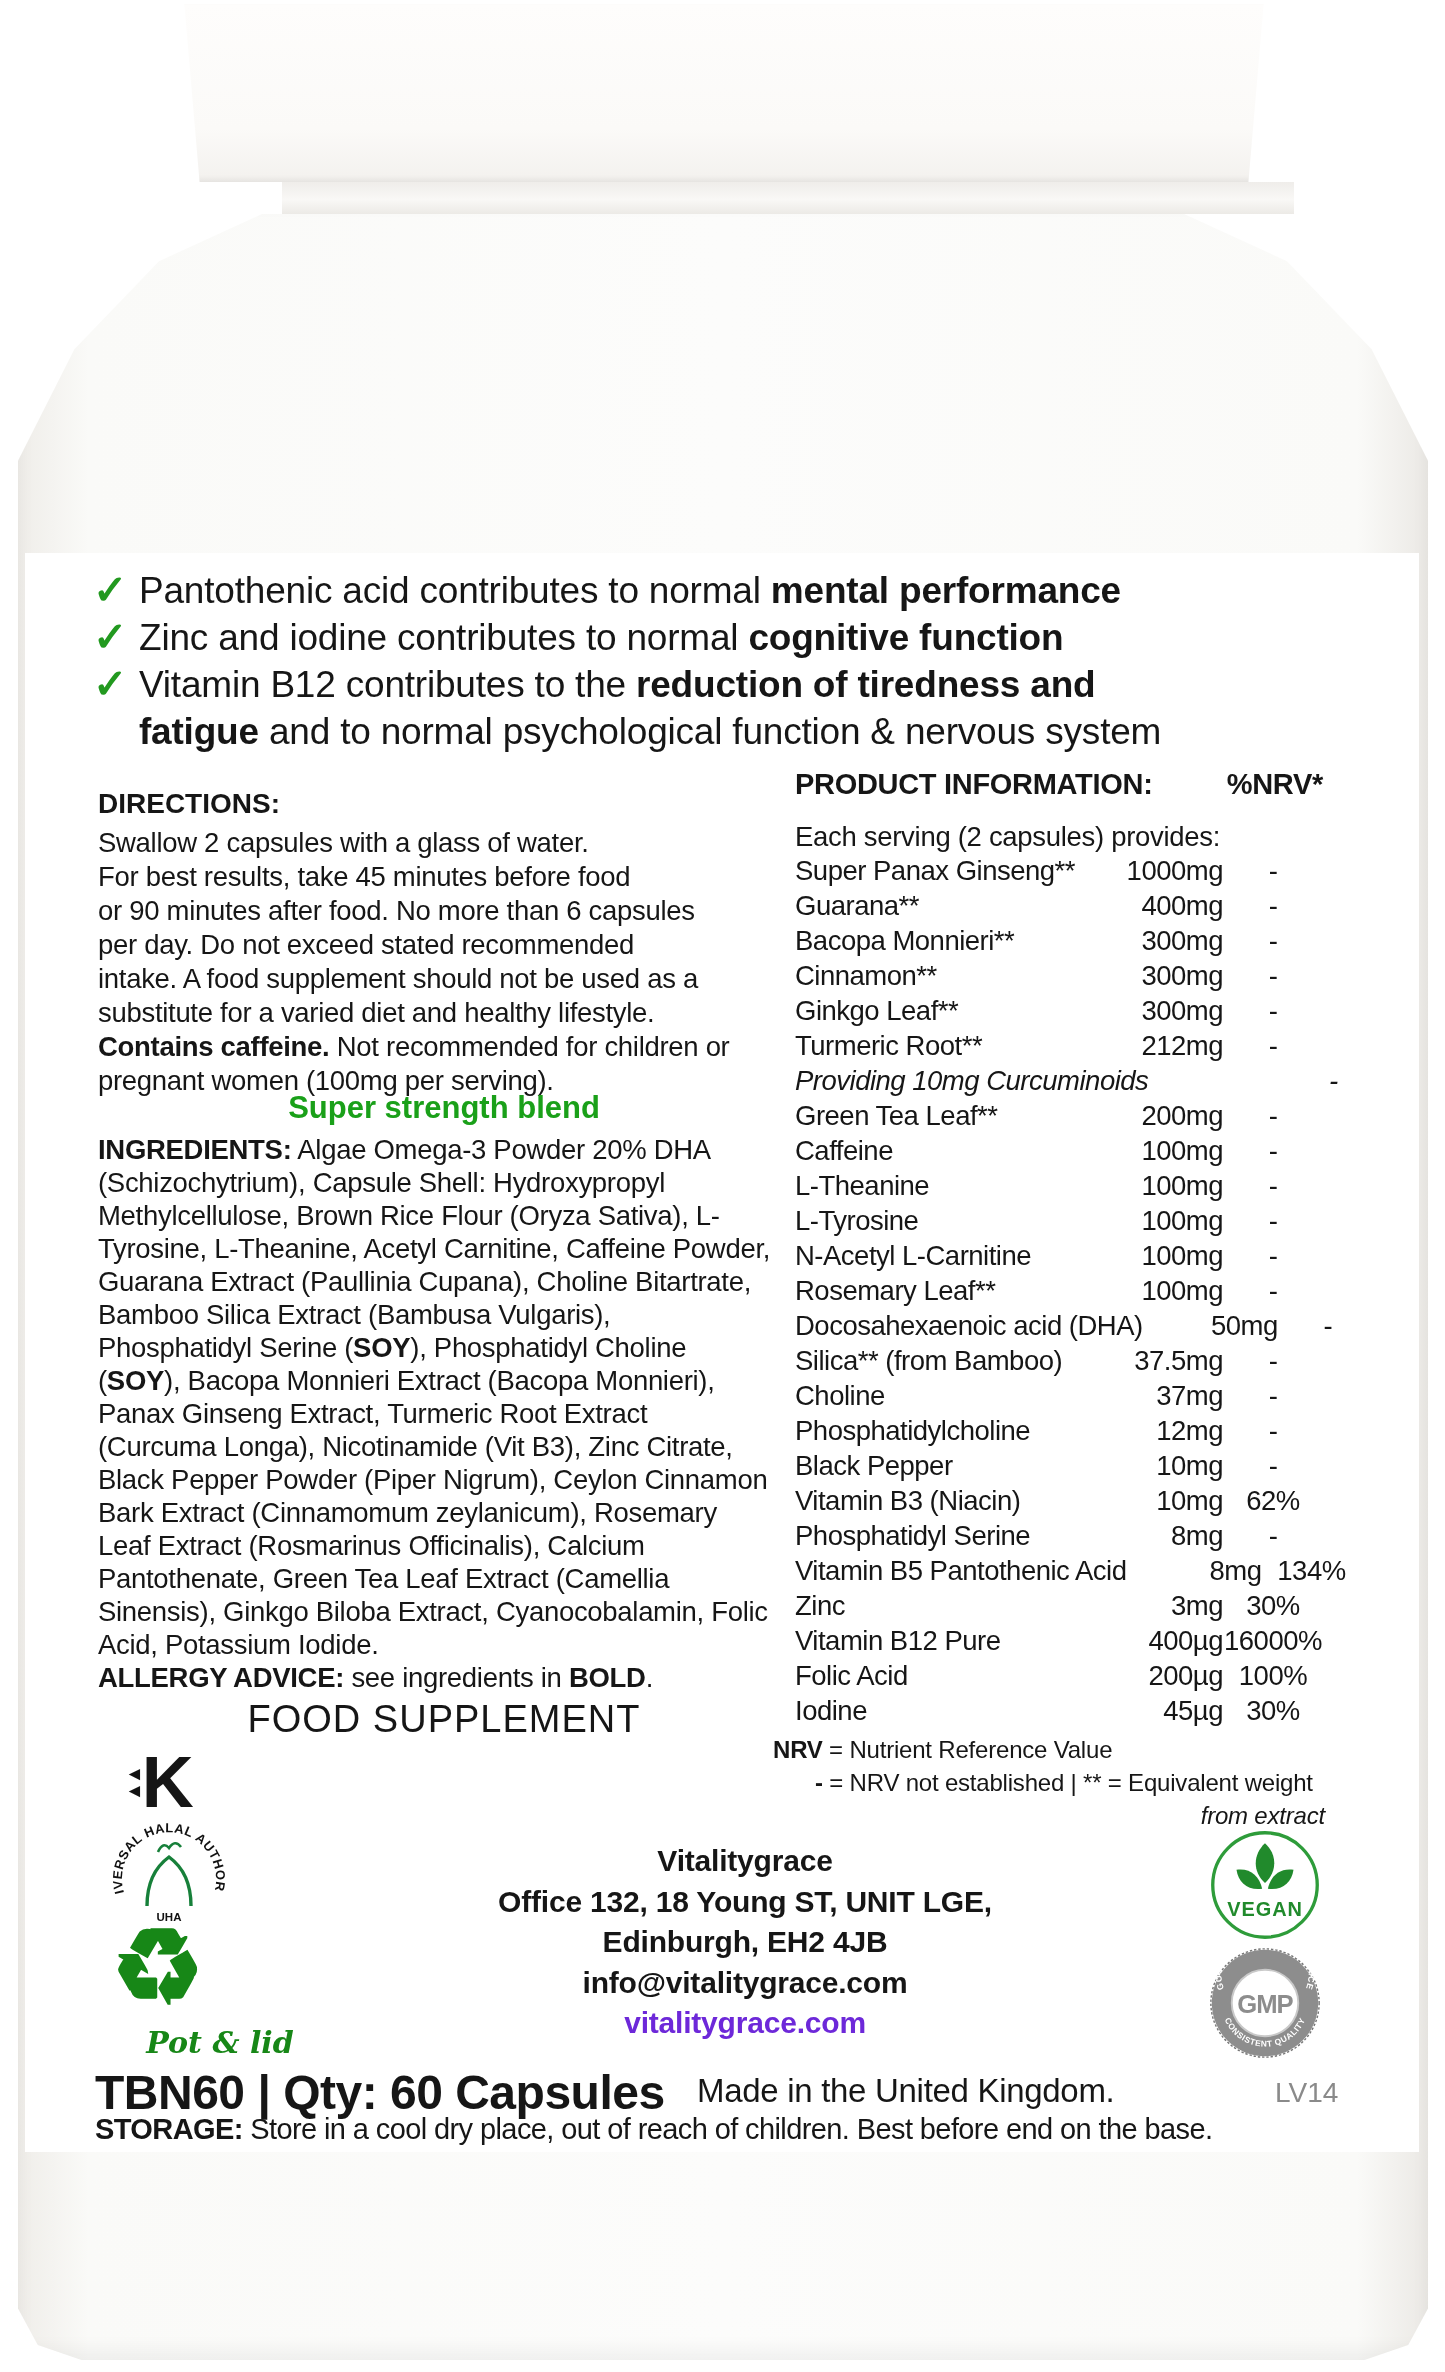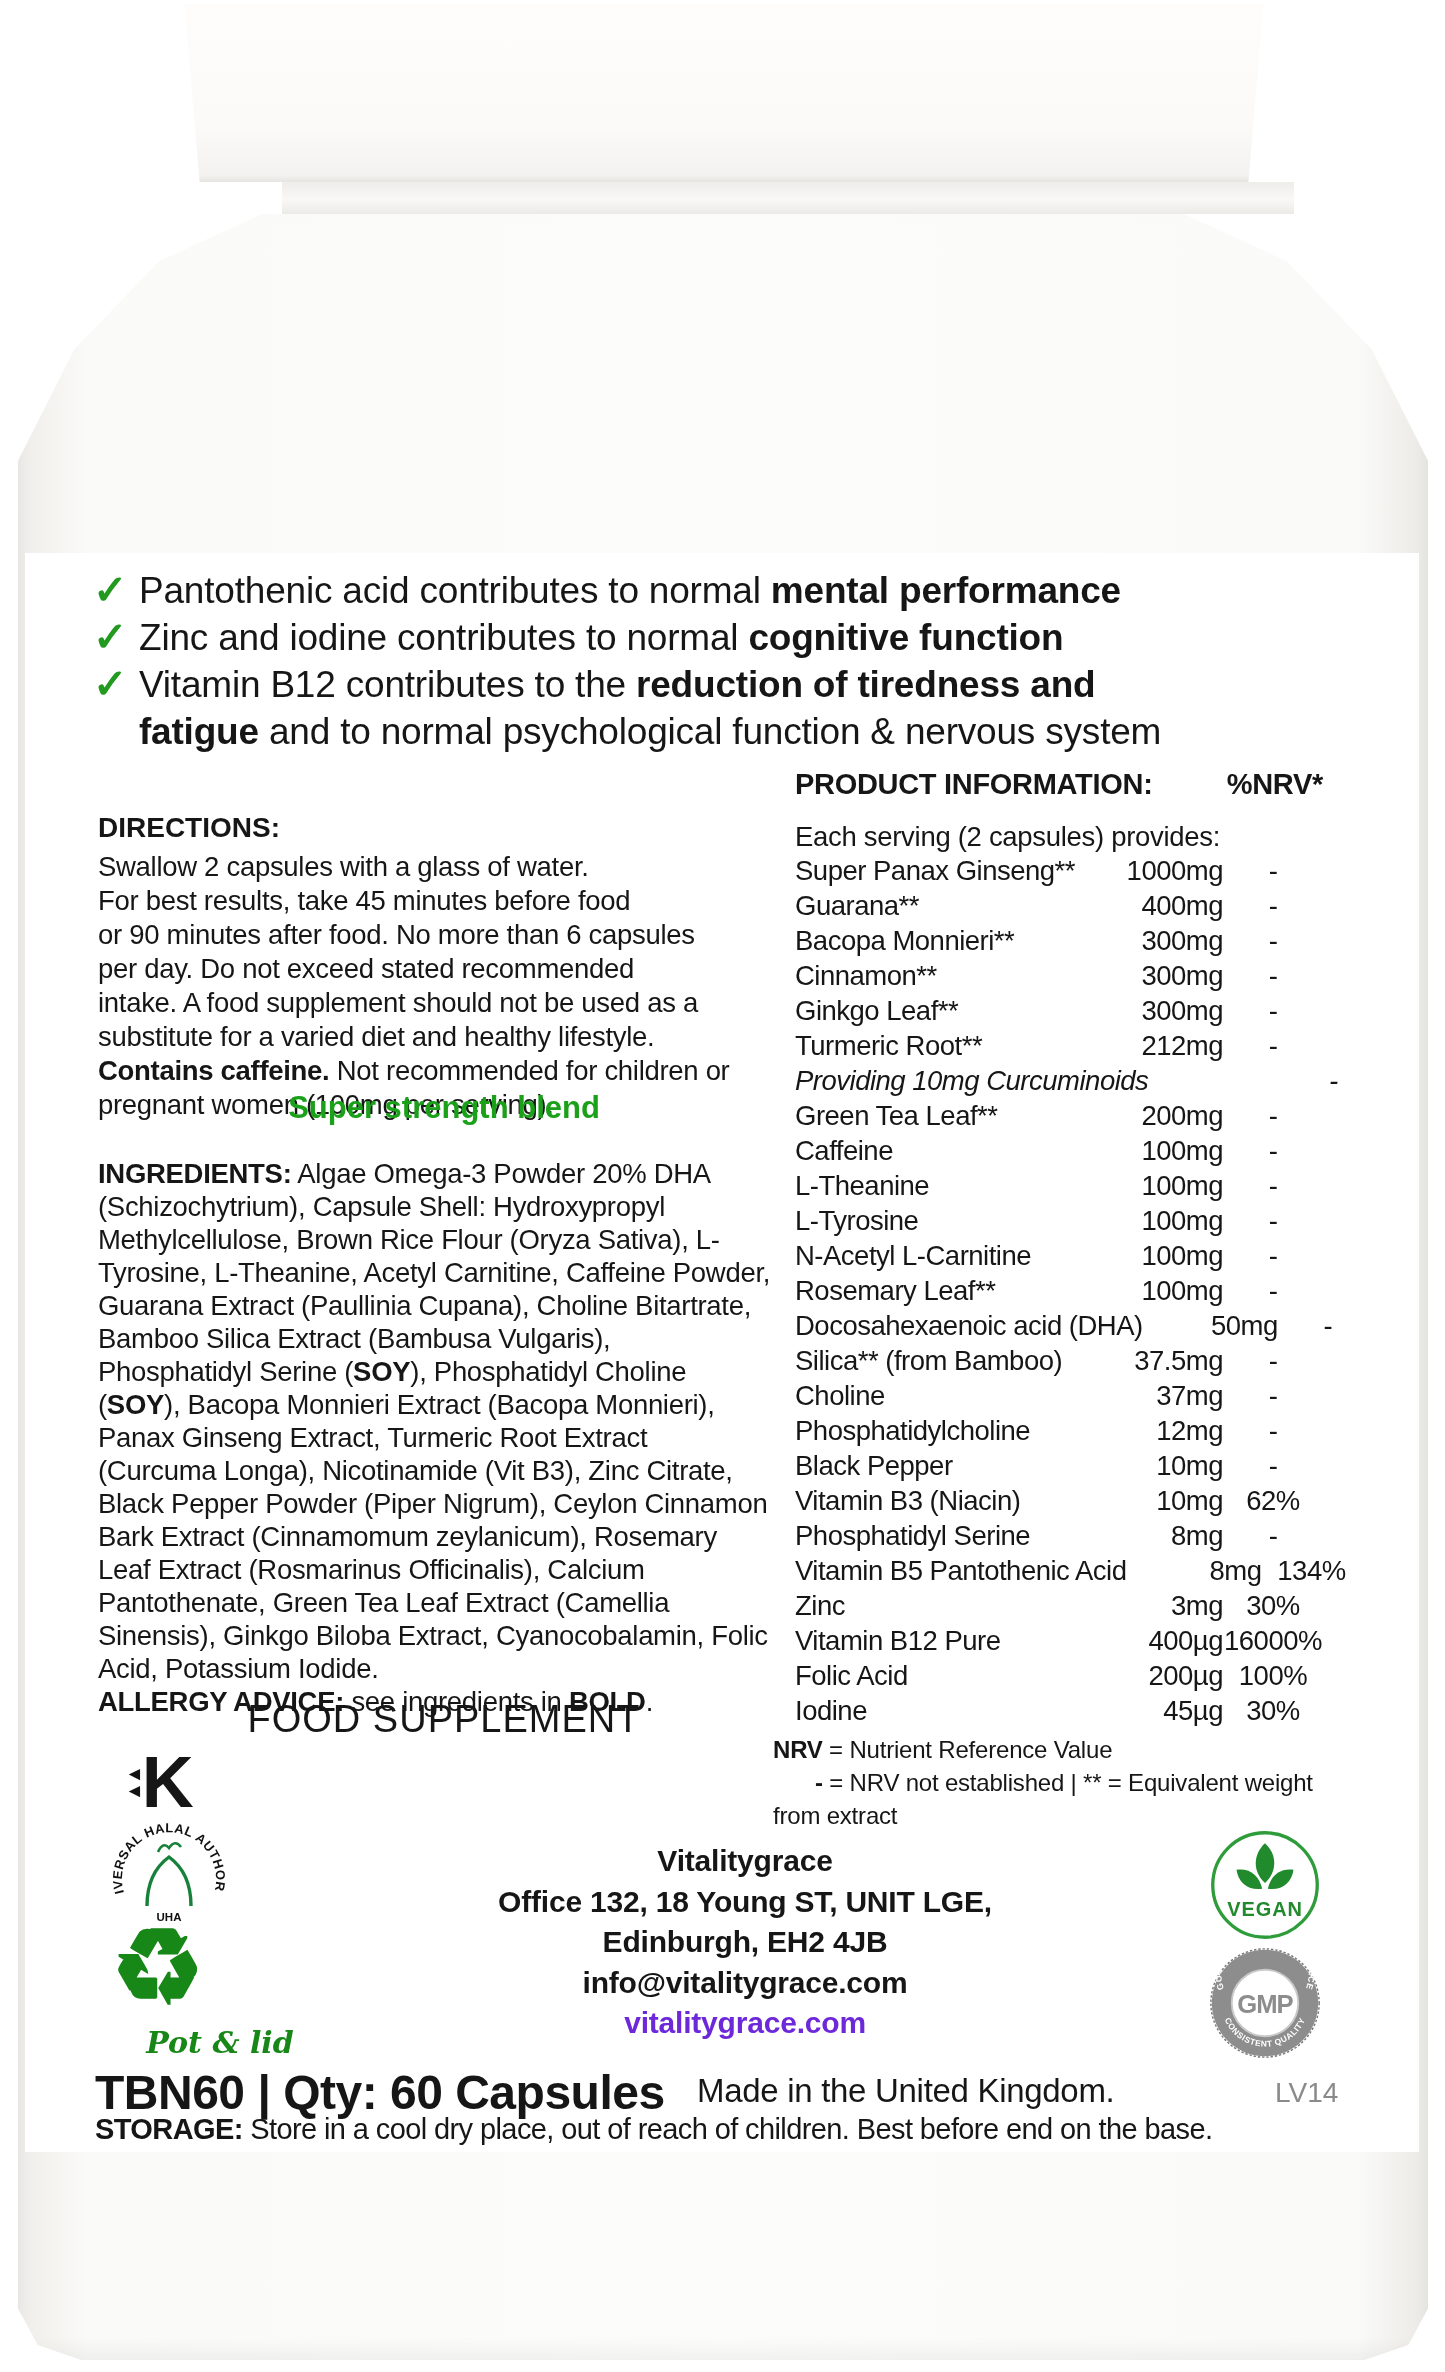--- a/index.html
+++ b/index.html
@@ -29,37 +29,37 @@
     position:absolute;left:25px;top:553px;width:1394px;height:1599px;
     background:#ffffff;
   }
   .abs{position:absolute;}
   
   .claims{left:68px;top:14px;width:1310px;}
   .claim-row{display:flex;align-items:flex-start;line-height:47px;font-size:37px;}
   .claim-check{width:46px;flex:0 0 46px;color:#22991f;font-weight:700;font-size:41px;}
   .claim-text{letter-spacing:-0.2px;}
   
-  .lcol{left:73px;width:692px;margin-top:24px;}
+  .lcol{left:73px;width:692px;}
   .h-bold{font-weight:700;font-size:28px;}
   .body-text{font-size:27.5px;line-height:34px;white-space:pre-line;letter-spacing:-0.3px;}
   .ingredients-text{font-size:27.5px;line-height:33px;white-space:pre-line;letter-spacing:-0.3px;}
   .blend-head{font-weight:700;font-size:31px;color:#1aa019;text-align:center;width:692px;}
   .food-supp{font-size:38px;letter-spacing:1px;text-align:center;width:692px;}
   
   .rcol{left:770px;width:528px;}
   .pi-header{display:flex;justify-content:space-between;font-weight:700;font-size:29px;letter-spacing:-0.3px;}
   .pi-serving{font-size:27.5px;letter-spacing:-0.3px;}
   .ptable .trow{display:flex;height:35px;font-size:27.5px;letter-spacing:-0.5px;align-items:baseline;}
   .ptable .tname{flex:1 1 auto;white-space:nowrap;}
   .ptable .tamt{flex:0 0 135px;text-align:right;white-space:nowrap;}
   .ptable .tnrv{flex:0 0 100px;text-align:center;white-space:nowrap;}
   .nrv-note{font-size:24px;line-height:33px;letter-spacing:-0.2px;}
   .nrv-note .l2{padding-left:42px;}
-  .nrv-note .l3{padding-right:8px;}
+  .nrv-note .l3{text-align:right;padding-right:8px;font-style:italic;}
   
   .kosher{left:100px;top:1192px;width:96px;height:74px;display:flex;align-items:center;}
   .kosher .tris{display:flex;flex-direction:column;font-size:19px;line-height:17px;color:#111;}
   .kosher .kk{font-size:72px;font-weight:600;line-height:64px;margin-left:-2px;letter-spacing:-3px;}
   .halal-svg{left:83px;top:1262px;}
   .recycle{left:86px;top:1360px;font-size:104px;line-height:108px;color:#178717;font-weight:700;}
   .potlid{left:70px;top:1472px;width:250px;text-align:center;font-family:"DejaVu Serif",serif;font-style:italic;font-weight:700;font-size:30px;color:#178717;}
   .address{left:300px;top:1288px;width:840px;text-align:center;font-weight:700;font-size:30px;line-height:40.5px;letter-spacing:-0.2px;}
   .address .url{color:#6d28d9;}
   .vegan-svg{left:1183px;top:1275px;}

